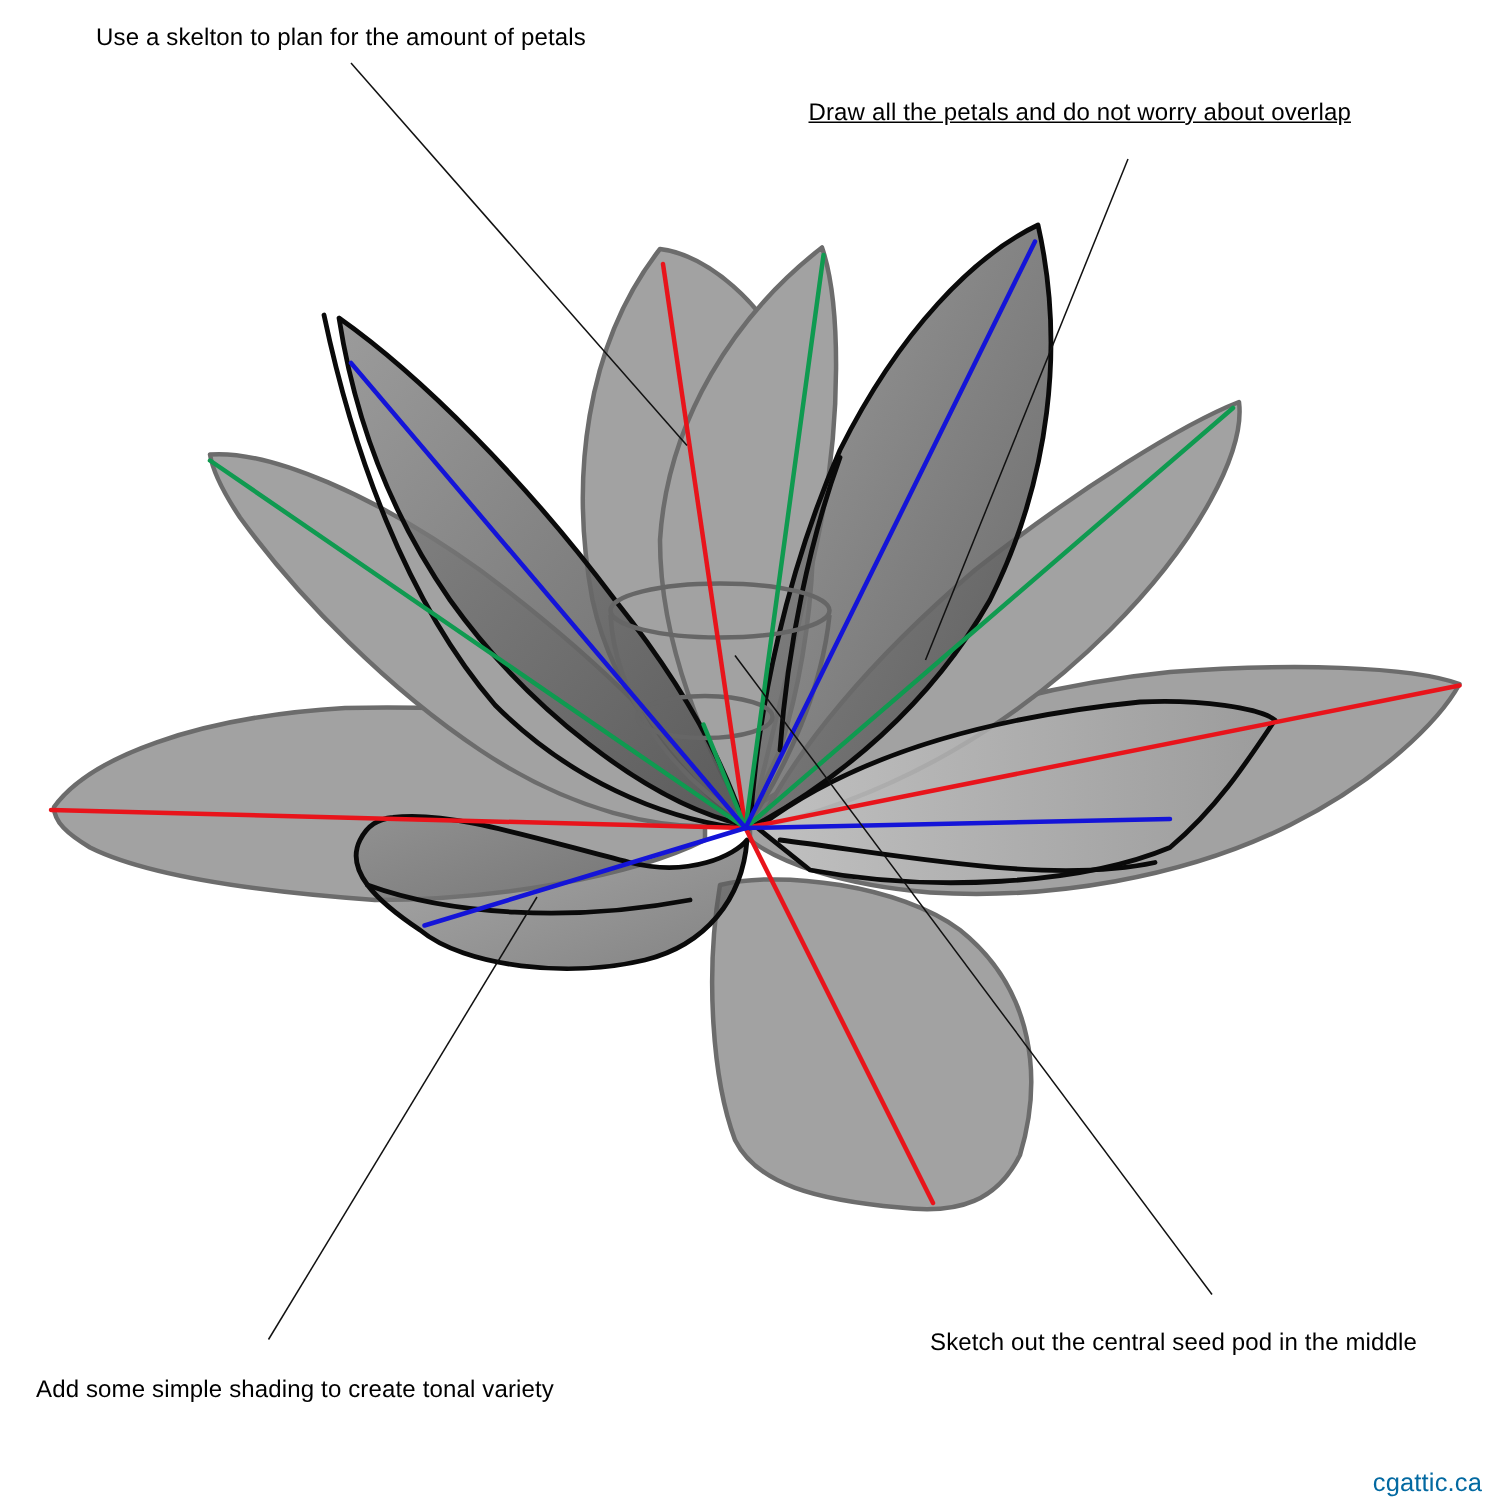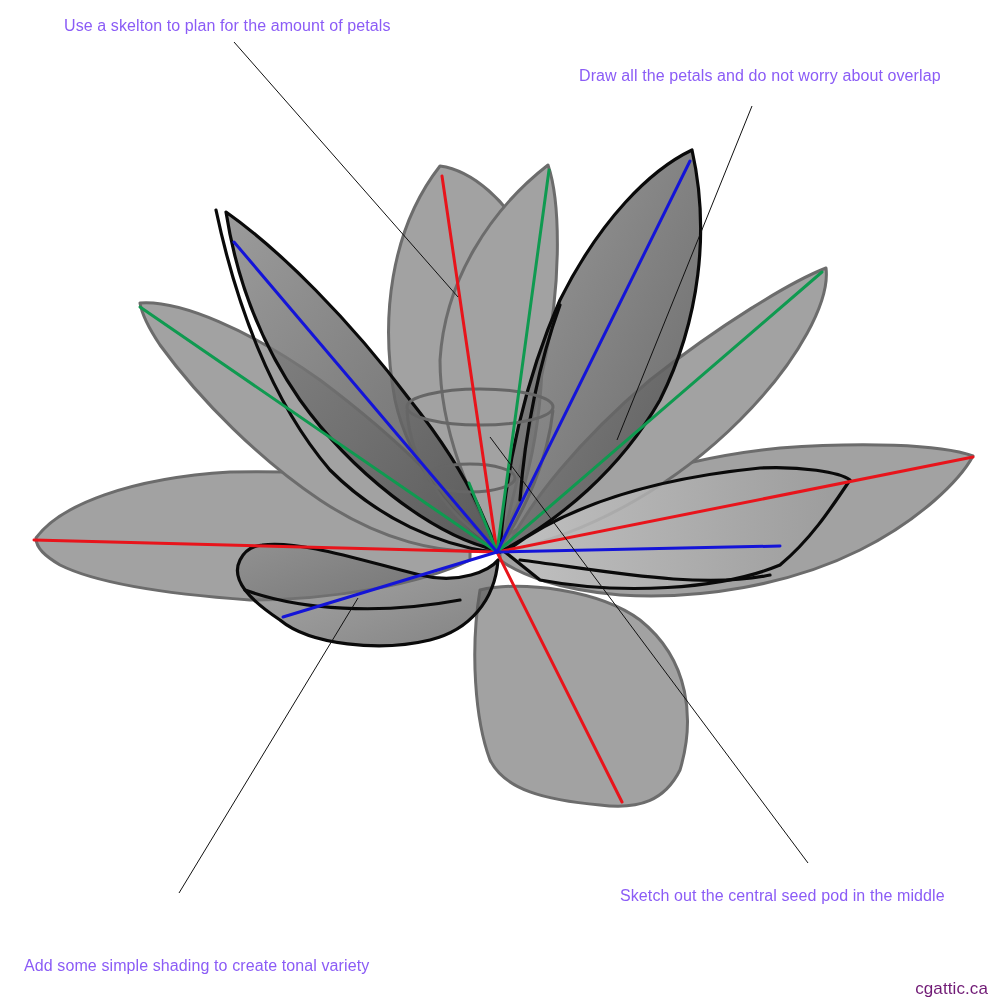--- a/index.html
+++ b/index.html
@@ -1,25 +1,25 @@
 <!DOCTYPE html>
 <html><head>
   <meta charset="utf-8">
   <style>
     html, body { margin: 0; padding: 0; background: #ffffff; }
     body { width: 1000px; height: 1000px; position: relative; overflow: hidden;
            font-family: "Liberation Sans", "DejaVu Sans", sans-serif; }
     #stage { position: absolute; left: 0; top: 0; width: 1000px; height: 1000px; }
-    .label { position: absolute; font-size: 16px; color: #8b5cf6; white-space: nowrap;
+    .label { position: absolute; font-size: 16px; color: #000000; white-space: nowrap;
              letter-spacing: 0.1px; }
     #lbl-skeleton { left: 64px; top: 17px; }
-    #lbl-petals   { left: 579px; top: 67px; }
-    #lbl-shading  { left: 24px; top: 918px; margin-top: 39px; }
+    #lbl-petals   { left: 539px; top: 67px; text-decoration: underline; }
+    #lbl-shading  { left: 24px; top: 918px; }
     #lbl-seedpod  { left: 589px; top: 887px; margin-left: 31px; }
-    #watermark    { right: 12px; top: 979px; font-size: 17px; color: #701a75; }
+    #watermark    { right: 12px; top: 979px; font-size: 17px; color: #0369a1; }
   </style>
 </head>
 <body>
 
 <svg id="stage" viewBox="0 0 1000 1000" xmlns="http://www.w3.org/2000/svg">
   <defs>
     <linearGradient id="gDark" x1="0" y1="0" x2="1" y2="1">
       <stop offset="0" stop-color="#8a8a8a"></stop>
       <stop offset="1" stop-color="#4e4e4e"></stop>
     </linearGradient>

